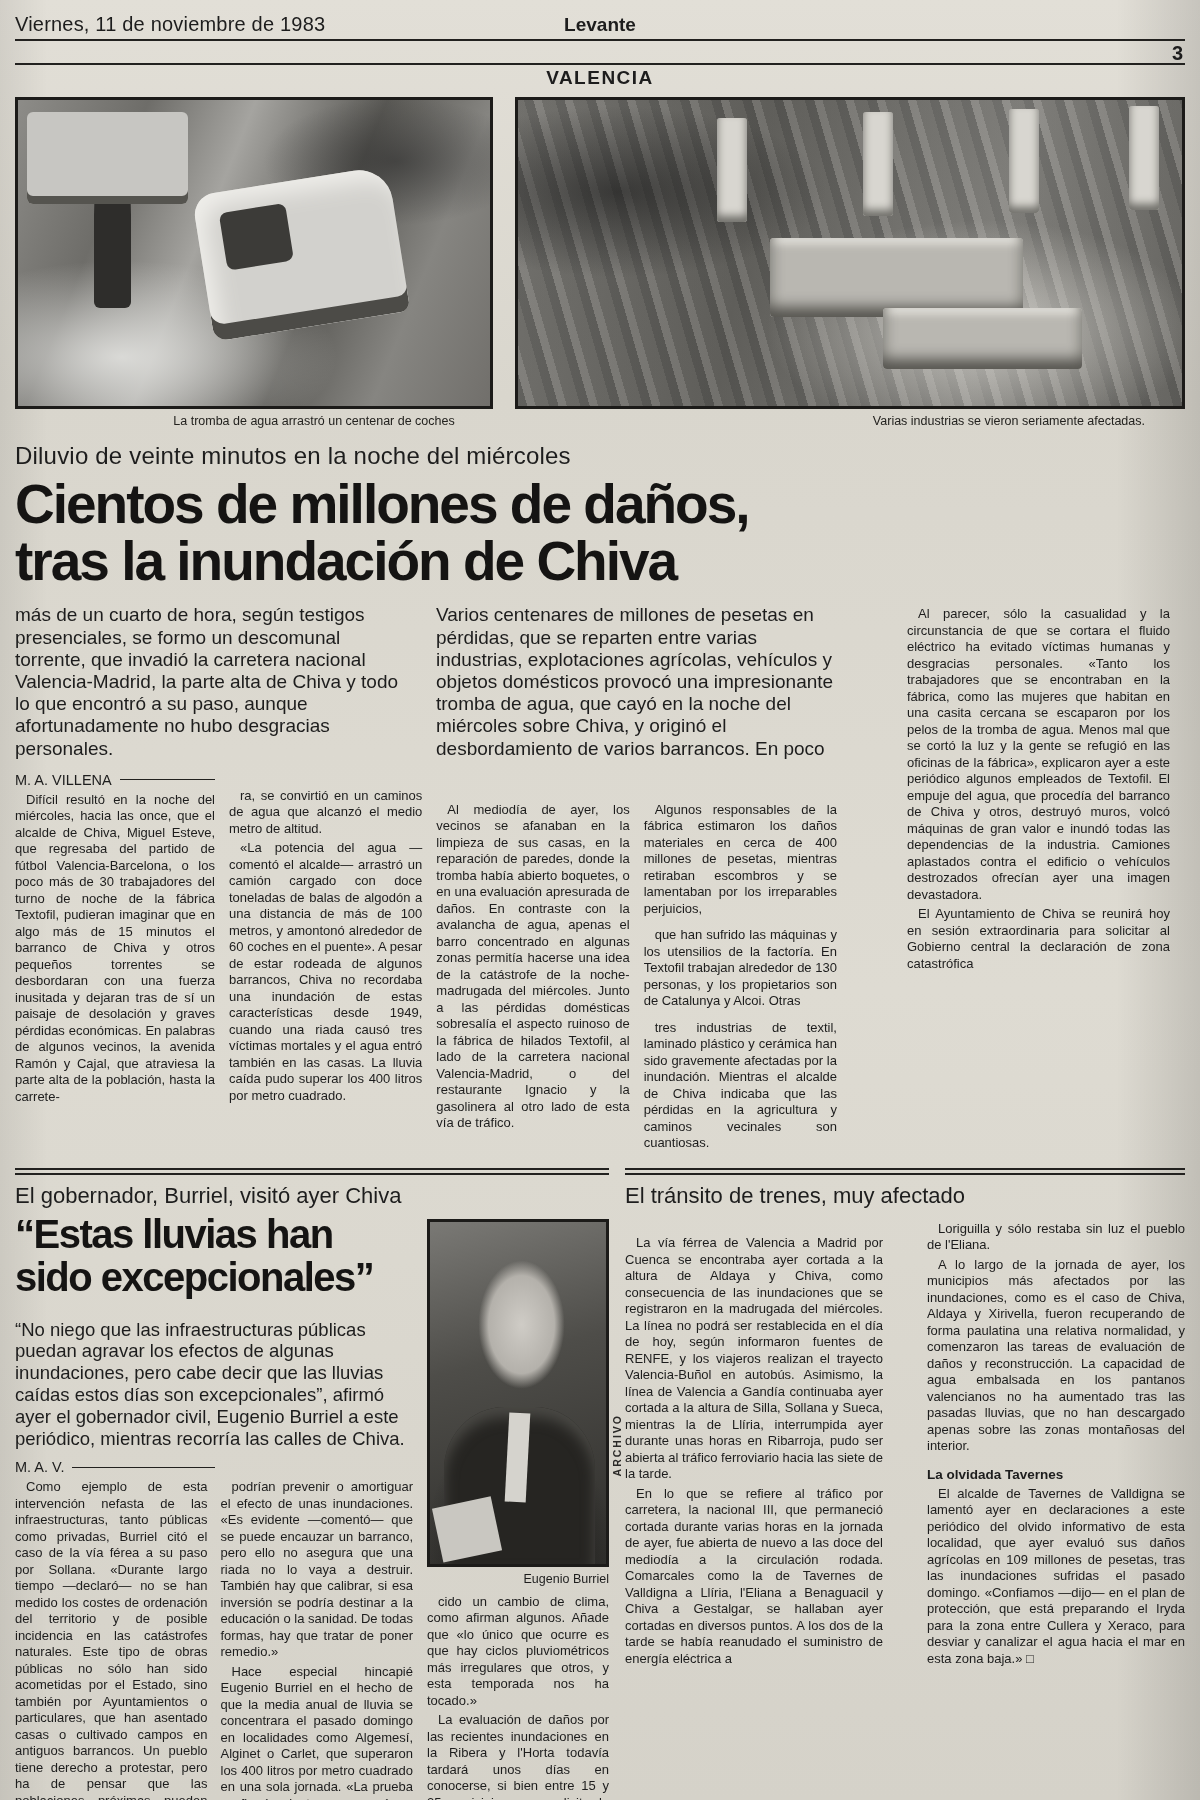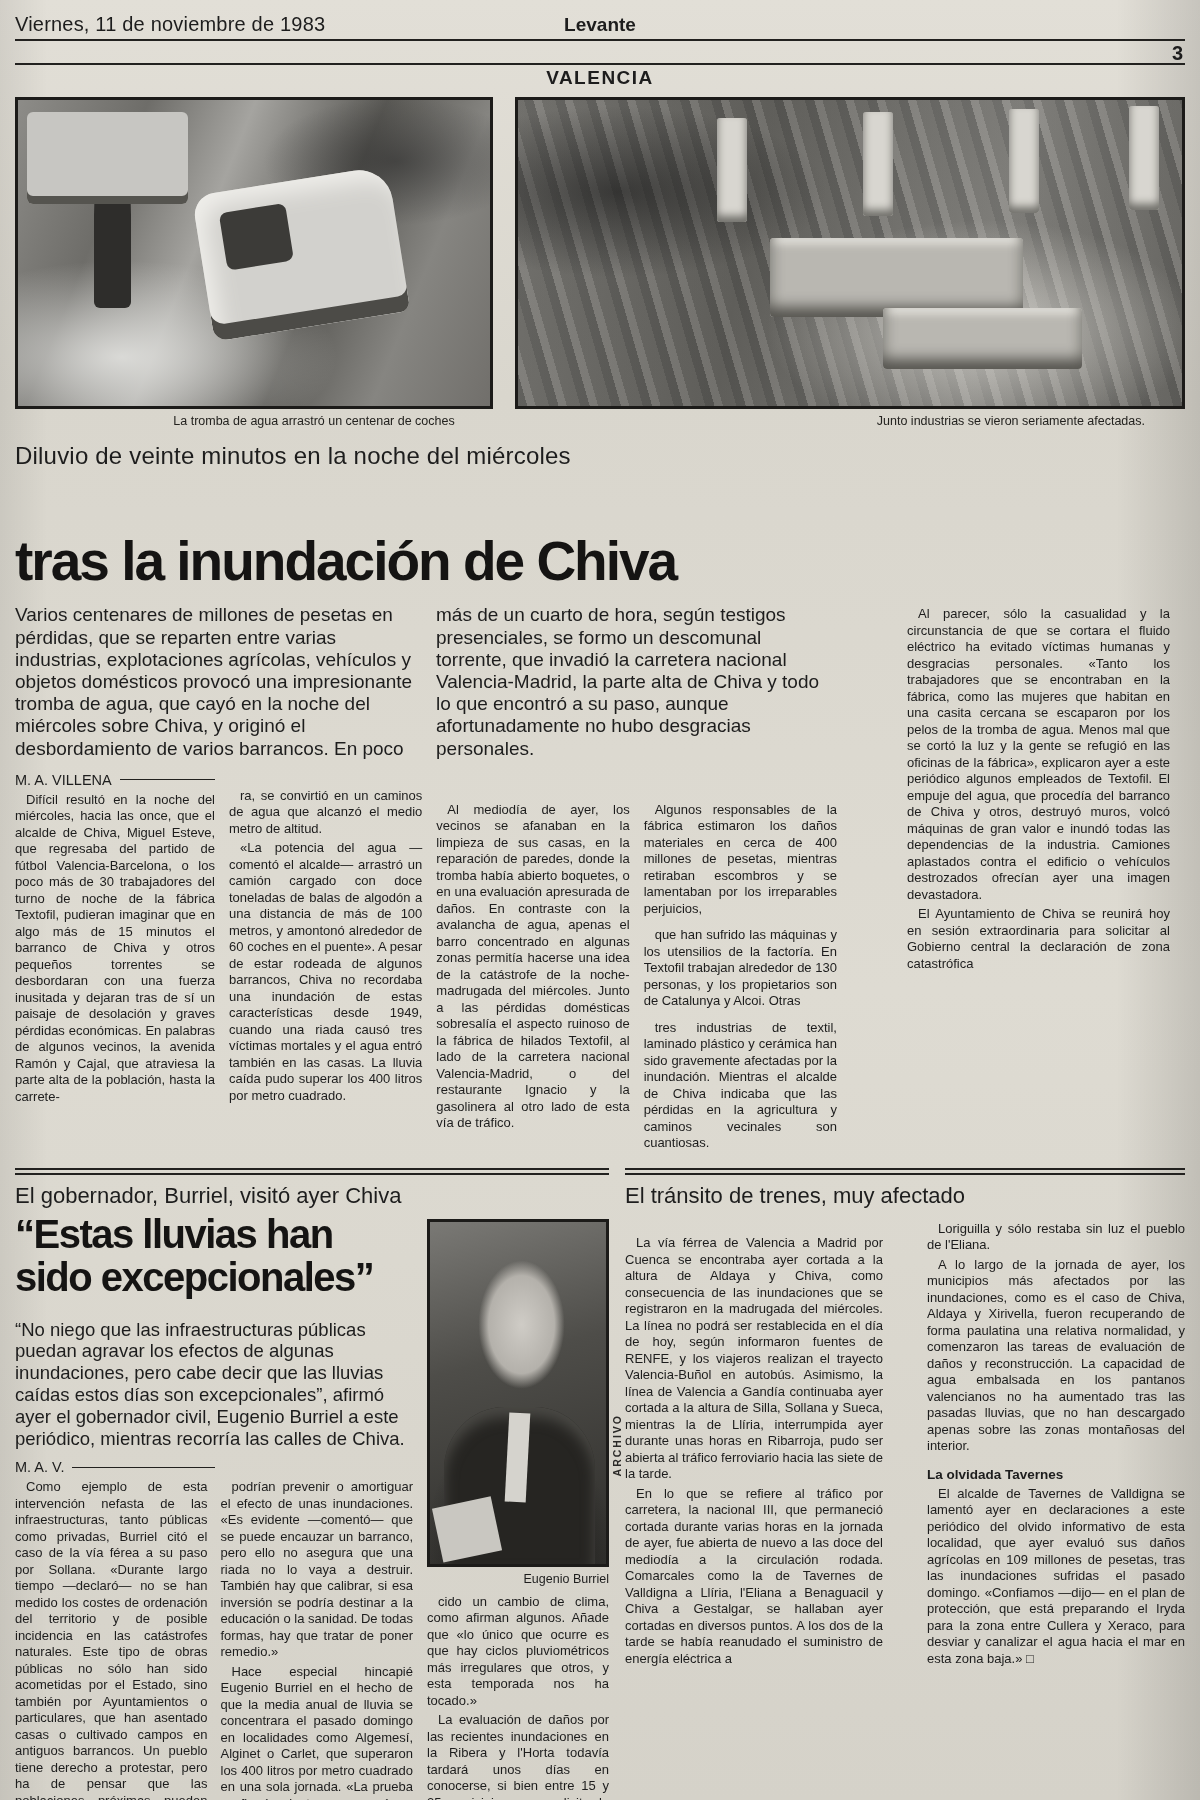--- a/index.html
+++ b/index.html
@@ -135,35 +135,35 @@
       </div>
       <div class="photo-block2">
         <div class="photo photo2">
           <div class="ph-post" style="left:30%; top:6%;"></div>
           <div class="ph-post" style="left:52%; top:4%;"></div>
           <div class="ph-post" style="left:74%; top:3%;"></div>
           <div class="ph-post" style="left:92%; top:2%;"></div>
           <div class="ph-bale" style="left:38%; top:45%; width:38%; height:26%;"></div>
           <div class="ph-bale" style="left:55%; top:68%; width:30%; height:20%;"></div>
         </div>
-        <div class="caption caption2">Junto industrias se vieron seriamente afectadas.</div>
+        <div class="caption caption2">Varias industrias se vieron seriamente afectadas.</div>
       </div>
     </div>
 
     <div>
       <div class="kicker-main">Diluvio de veinte minutos en la noche del miércoles</div>
       <h1 class="headline-main">
-        <br>
+        <span>Cientos de millones de daños,</span><br>
         <span>tras la inundación de Chiva</span>
       </h1>
       <div class="main-row">
         <div class="ms-left">
           <div class="lead-row">
+            <div class="lead-col">más de un cuarto de hora, según testigos presenciales, se formo un descomunal torrente, que invadió la carretera nacional Valencia-Madrid, la parte alta de Chiva y todo lo que encontró a su paso, aunque afortunadamente no hubo desgracias personales.</div>
             <div class="lead-col">Varios centenares de millones de pesetas en pérdidas, que se reparten entre varias industrias, explotaciones agrícolas, vehículos y objetos domésticos provocó una impresionante tromba de agua, que cayó en la noche del miércoles sobre Chiva, y originó el desbordamiento de varios barrancos. En  poco</div>
-            <div class="lead-col">más de un cuarto de hora, según testigos presenciales, se formo un descomunal torrente, que invadió la carretera nacional Valencia-Madrid, la parte alta de Chiva y todo lo que encontró a su paso, aunque afortunadamente no hubo desgracias personales.</div>
           </div>
           <div class="body-row">
             <div class="bcol">
               <div class="byline">
                 <span>M. A. VILLENA</span>
                 <span class="by-rule"></span>
               </div>
               <div class="col">
                   <p>Difícil resultó en la noche del miércoles, hacia las once, que el alcalde de Chiva, Miguel Esteve, que regresaba del partido de fútbol Valencia-Barcelona, o los poco más de 30 trabajadores del turno de noche de la fábrica Textofil, pudieran imaginar que en algo más de 15 minutos el barranco de Chiva y otros pequeños torrentes se desbordaran con una fuerza inusitada y dejaran tras de sí un paisaje de desolación y graves pérdidas económicas. En palabras de algunos vecinos, la avenida Ramón y Cajal, que atraviesa la parte alta de la población, hasta la carrete-</p>
                 </div>

